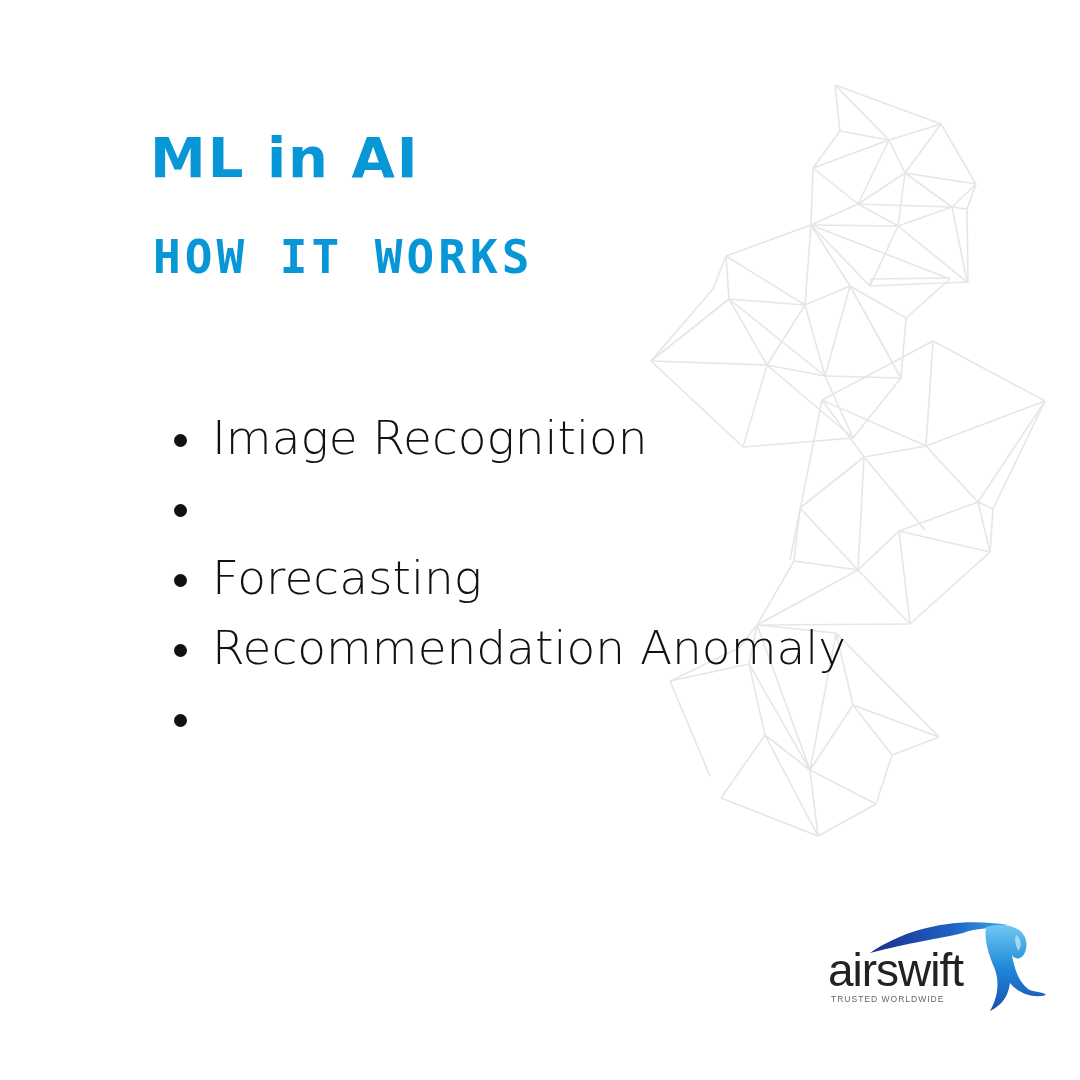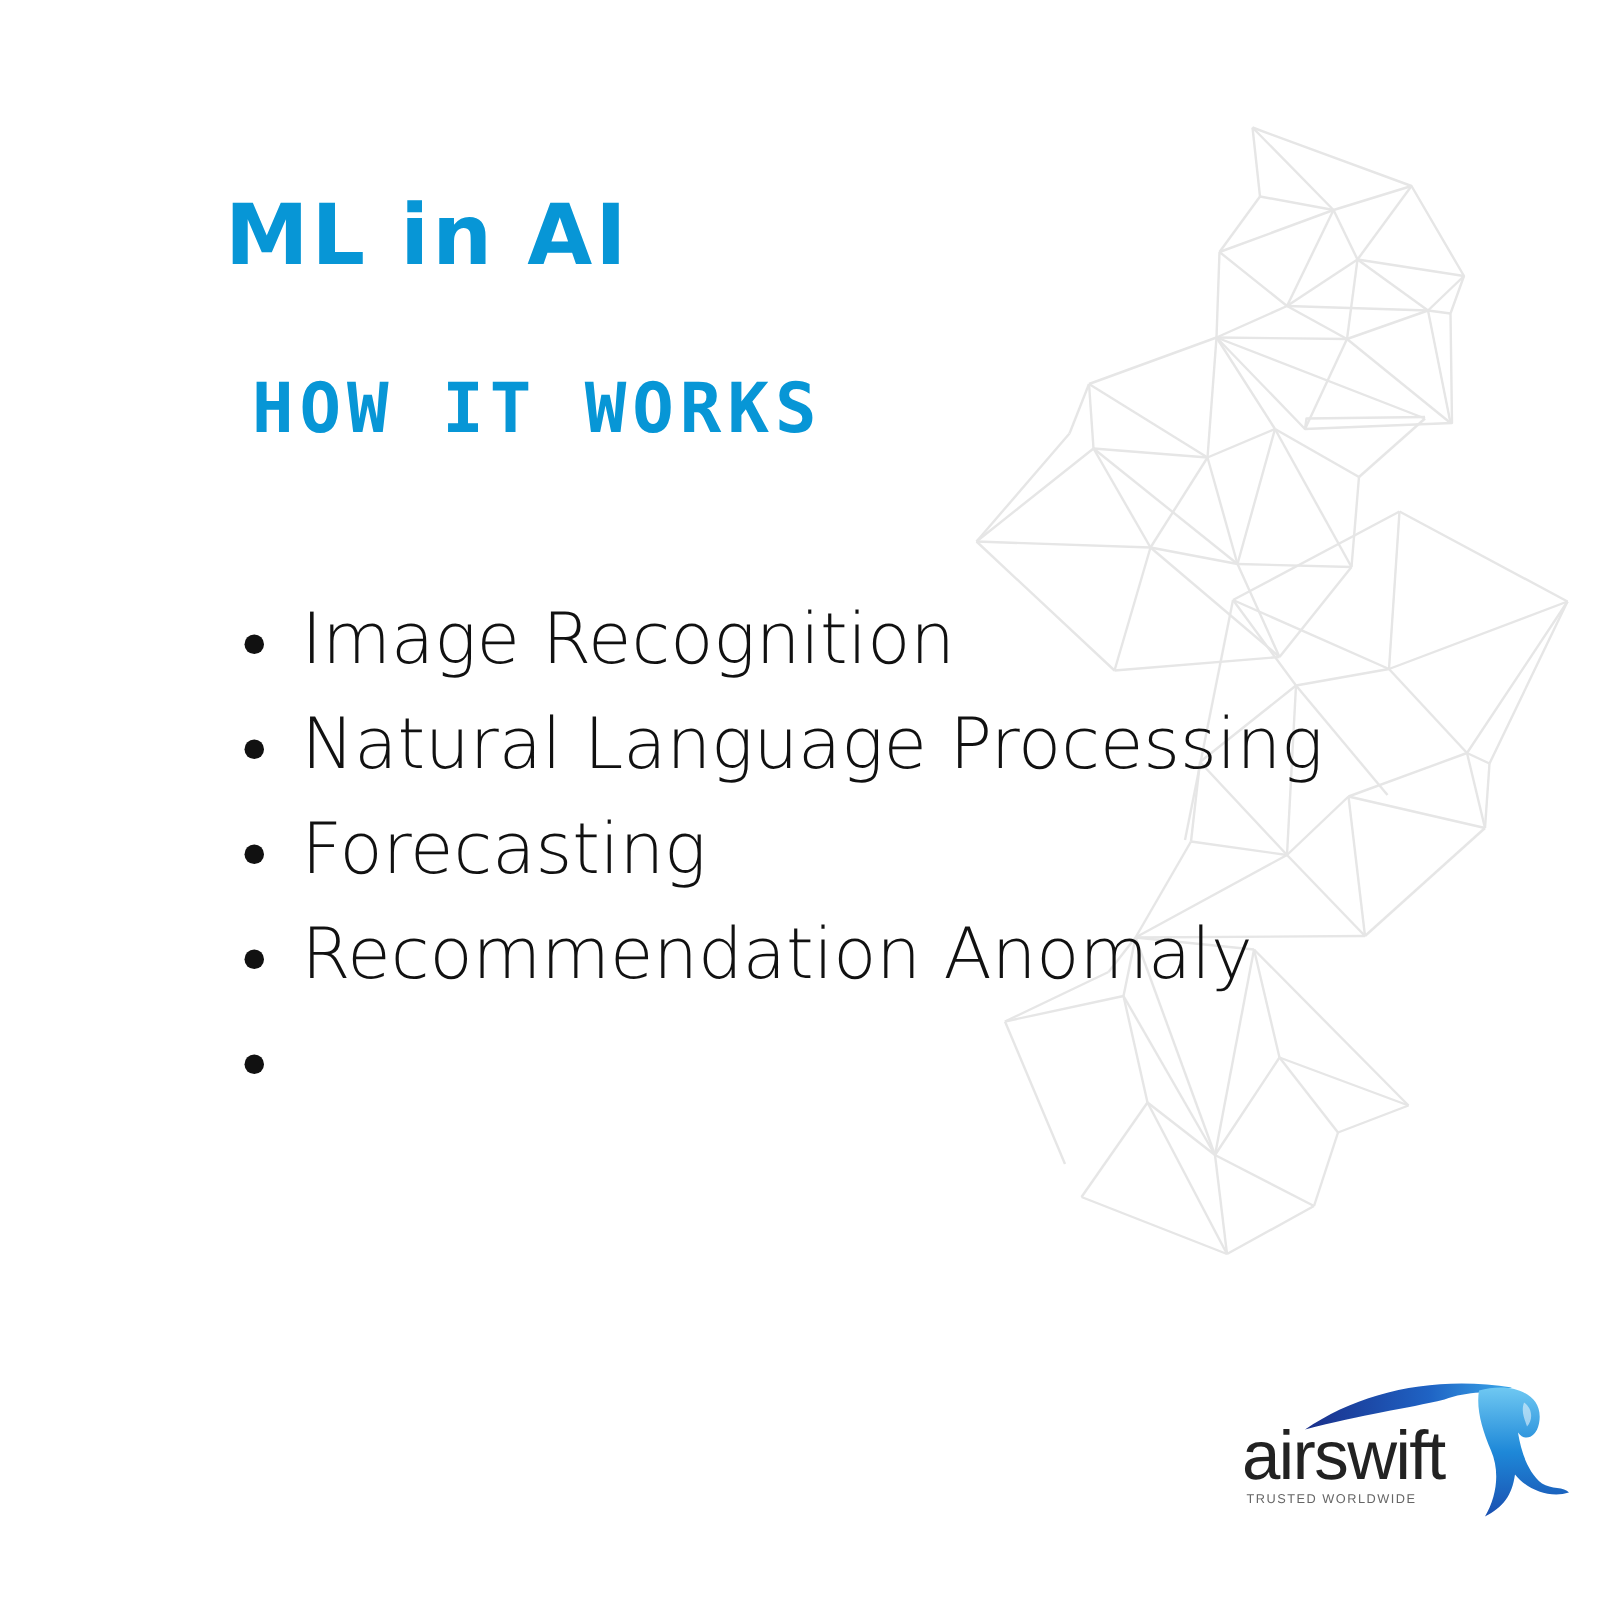--- a/index.html
+++ b/index.html
@@ -1,24 +1,24 @@
 <!DOCTYPE html>
 <html><head>
   <meta charset="utf-8">
   <style>
     html, body { margin:0; padding:0; }
     body { width:1080px; height:1080px; background:#ffffff; position:relative; overflow:hidden; }
     .mesh { position:absolute; left:0; top:0; width:1080px; height:1080px; }
     .title { position:absolute; left:150px; top:108px; margin:0;
       font-family:"DejaVu Sans", sans-serif; font-weight:bold; font-size:56px; line-height:100px;
       letter-spacing:2px; color:#0796d6; }
-    .subtitle { position:absolute; left:152px; top:230px; margin:16px;
+    .subtitle { position:absolute; left:152px; top:230px; margin:1px;
       font-family:"DejaVu Sans Mono", monospace; font-weight:bold; font-size:46px; line-height:52px;
       letter-spacing:4px; color:#0796d6; }
-    .list { position:absolute; left:158px; top:390px; margin:5px; padding:0; list-style:none; }
+    .list { position:absolute; left:158px; top:390px; margin:16px; padding:0; list-style:none; }
     .list li { position:relative; height:70px; font-family:"DejaVu Sans", sans-serif; font-weight:200;
       font-size:47px; line-height:64px; color:#111111; padding-left:38px; white-space:nowrap; }
     .bullet { position:absolute; left:0; top:28px; width:13px; height:13px; border-radius:50%; background:#111; }
     .logo { position:absolute; left:800px; top:915px; width:215px; height:100px;margin-left:28px; }
     .logo-word { position:absolute; left:0; top:30px; font-family:"Liberation Sans", sans-serif;
       font-size:46px; line-height:50px; color:#222; letter-spacing:-1px; }
     .logo-tag { position:absolute; left:3px; top:79px; font-family:"Liberation Sans", sans-serif;
       font-size:8.5px; letter-spacing:1px; color:#666; }
     .logo-bird { position:absolute; left:40px; top:0; width:180px; height:100px; }
   </style>
@@ -141,21 +141,21 @@
     <line x1="721" y1="798" x2="818" y2="836"></line>
     <line x1="876" y1="804" x2="818" y2="836"></line>
   </g>
 </svg>
 
 <h1 class="title">ML in AI</h1>
 <h2 class="subtitle">HOW IT WORKS</h2>
 
 <ul class="list">
   <li><span class="bullet"></span><span>Image Recognition</span></li>
-  <li><span class="bullet"></span><span>Natural Language Processing</span></li>
+  <li><span class="bullet"></span></li>
   <li><span class="bullet"></span><span>Forecasting</span></li>
   <li><span class="bullet"></span><span>Recommendation Anomaly</span></li>
   <li><span class="bullet"></span></li>
 </ul>
 
 <div class="logo">
   <svg class="logo-bird" viewBox="0 0 180 100">
     <defs>
       <linearGradient id="wing" x1="0" y1="0" x2="1" y2="0">
         <stop offset="0" stop-color="#1a2f8a"></stop>

